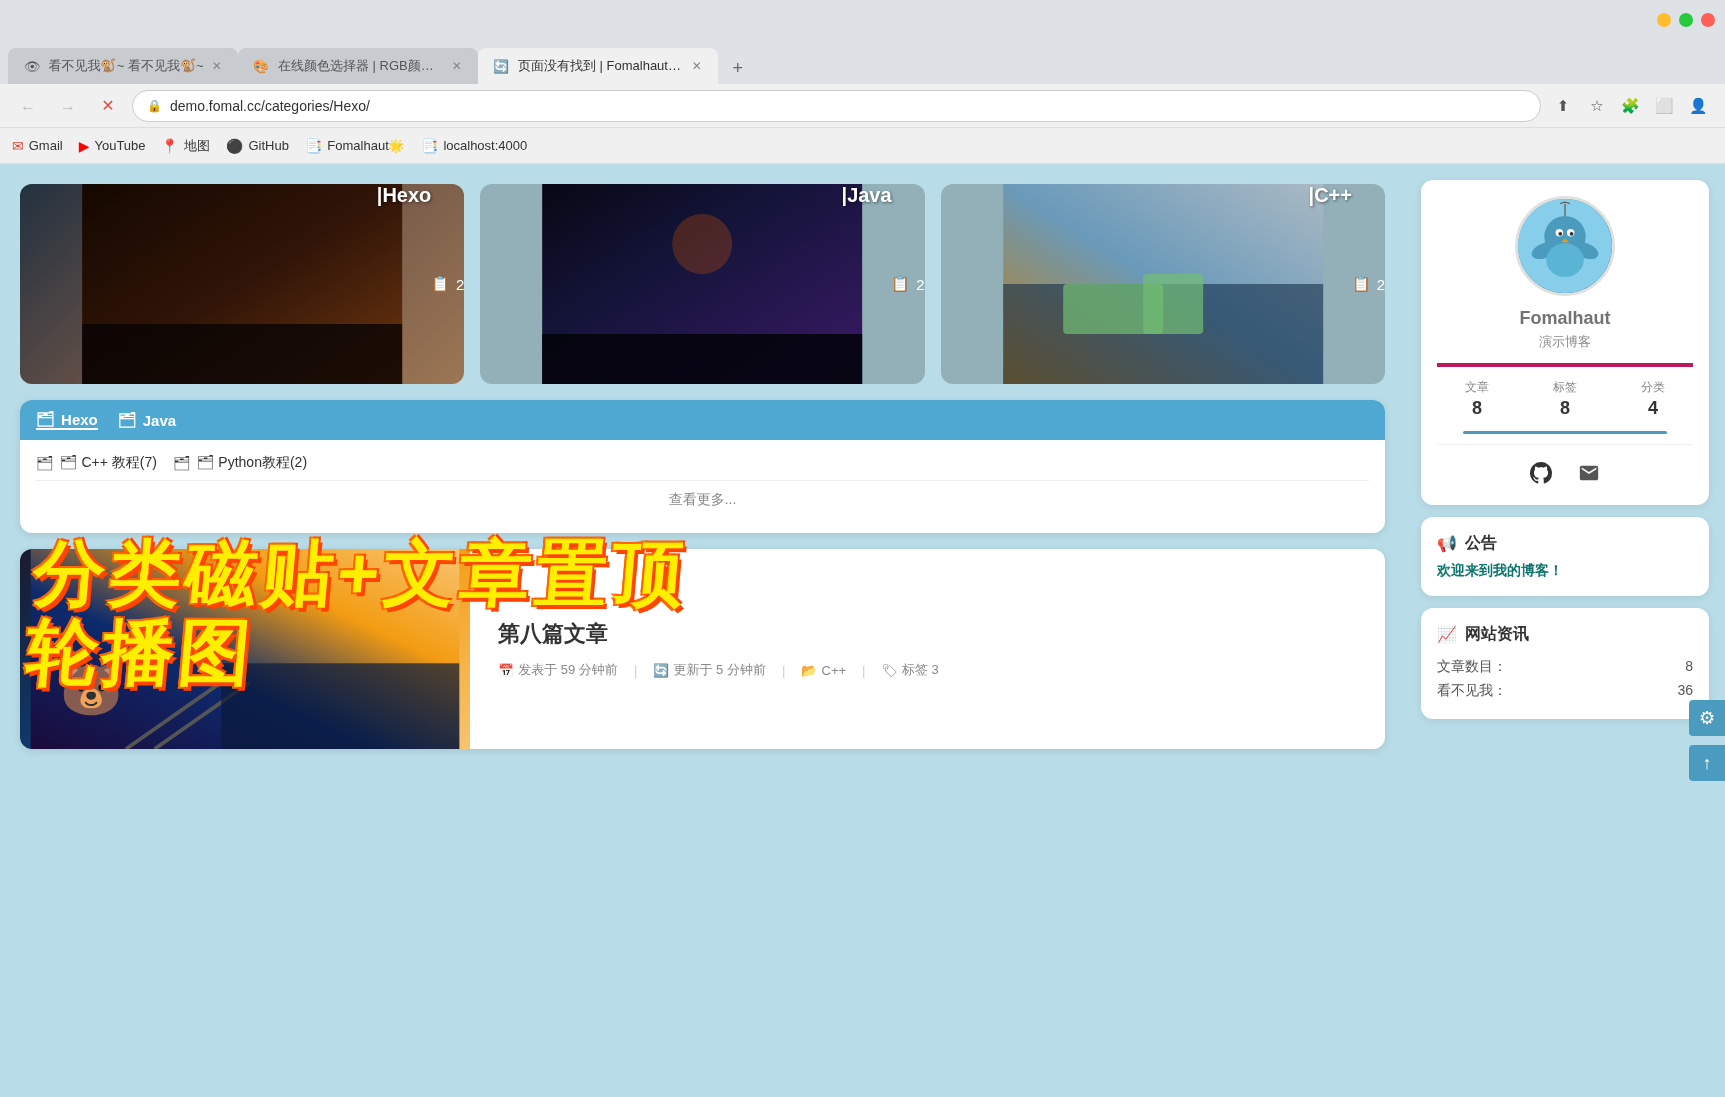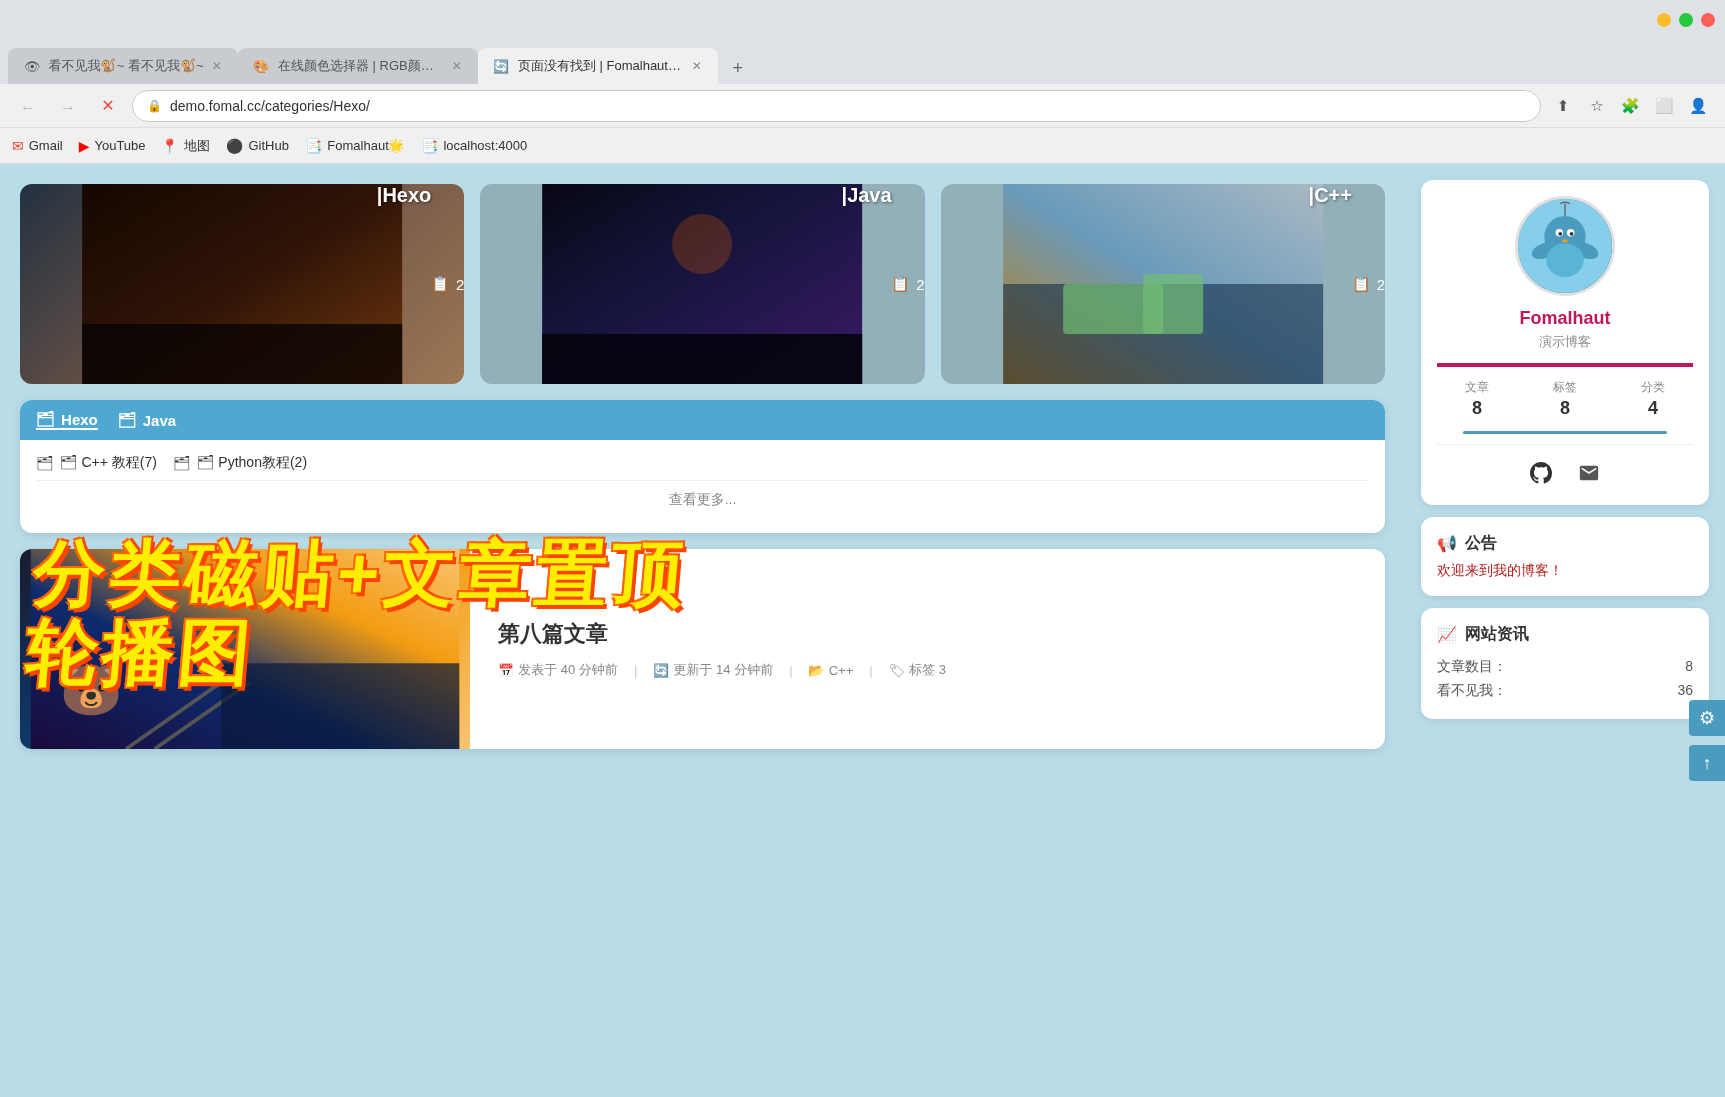--- a/index.html
+++ b/index.html
@@ -58,31 +58,31 @@
     .meta-sep { color: #ccc; }
 
     
     .overlay-text { position: absolute; top: 370px; left: 30px; right: 1020px; z-index: 10; }
     .overlay-text-inner { font-size: 72px; font-weight: 900; color: #ffee00; text-shadow: 4px 4px 0 #ff4400, -2px -2px 0 #ff6600, 2px -2px 0 #ff4400, -2px 2px 0 #ff6600; letter-spacing: 4px; line-height: 1.1; font-family: 'Microsoft YaHei', sans-serif; transform: skewX(-5deg); }
 
     
     .widget { background: white; border-radius: 12px; padding: 16px; box-shadow: 0 2px 8px rgba(0,0,0,0.08); }
     .profile-widget { text-align: center; }
     .avatar-circle { width: 100px; height: 100px; border-radius: 50%; background: linear-gradient(135deg, #87ceeb, #4a9bbe, #2c7da0); margin: 0 auto 12px; display: flex; align-items: center; justify-content: center; font-size: 40px; border: 3px solid #e0e0e0; overflow: hidden; position: relative; }
-    .profile-name { font-size: 18px; font-weight: bold; color: #be185d; margin-bottom: 4px; }
+    .profile-name { font-size: 18px; font-weight: bold; color: #737373; margin-bottom: 4px; }
     .profile-desc { font-size: 13px; color: #888; margin-bottom: 12px; }
     .profile-stats { display: grid; grid-template-columns: 1fr 1fr 1fr; gap: 8px; margin-bottom: 12px; border-top: 4px solid #be185d; padding-top: 12px; }
     .stat-item { text-align: center; }
     .stat-label { font-size: 12px; color: #888; margin-bottom: 2px; }
     .stat-value { font-size: 18px; font-weight: bold; color: #333; }
     .profile-links { display: flex; justify-content: center; gap: 16px; border-top: 1px solid #eee; padding-top: 12px; }
     .profile-link-icon { width: 32px; height: 32px; display: flex; align-items: center; justify-content: center; font-size: 18px; color: #555; cursor: pointer; }
 
     .notice-widget .widget-title { display: flex; align-items: center; gap: 8px; font-size: 16px; font-weight: bold; color: #333; margin-bottom: 8px; }
-    .notice-text { font-size: 14px; color: #b91c1c; }
+    .notice-text { font-size: 14px; color: #0f766e; font-weight: bold; }
 
     .site-info-widget .widget-title { display: flex; align-items: center; gap: 8px; font-size: 16px; font-weight: bold; color: #333; margin-bottom: 10px; }
     .site-info-row { display: flex; justify-content: space-between; font-size: 14px; color: #555; padding: 3px 0; }
 
     
     .right-edge-icon { position: fixed; right: 0; top: 700px; width: 36px; height: 36px; background: #4a9bbe; display: flex; align-items: center; justify-content: center; border-radius: 4px 0 0 4px; color: white; font-size: 18px; }
   </style>
 </head>
 <body>
 
@@ -284,26 +284,26 @@
             <rect x="200" y="120" width="250" height="90" fill="#0a1a3a" opacity="0.7"></rect>
           </svg>
 
           <div class="article-img-pet">🐻</div>
         </div>
         <div class="article-body">
           <div class="article-title">第八篇文章</div>
           <div class="article-meta">
             <div class="meta-item">
               <span>📅</span>
-              <span>发表于 40 分钟前</span>
+              <span>发表于 59 分钟前</span>
             </div>
             <span class="meta-sep">|</span>
             <div class="meta-item">
               <span>🔄</span>
-              <span>更新于 14 分钟前</span>
+              <span>更新于 5 分钟前</span>
             </div>
             <span class="meta-sep">|</span>
             <div class="meta-item">
               <span>📂</span>
               <span>C++</span>
             </div>
             <span class="meta-sep">|</span>
             <div class="meta-item">
               <span>🏷</span>
               <span>标签 3</span>

